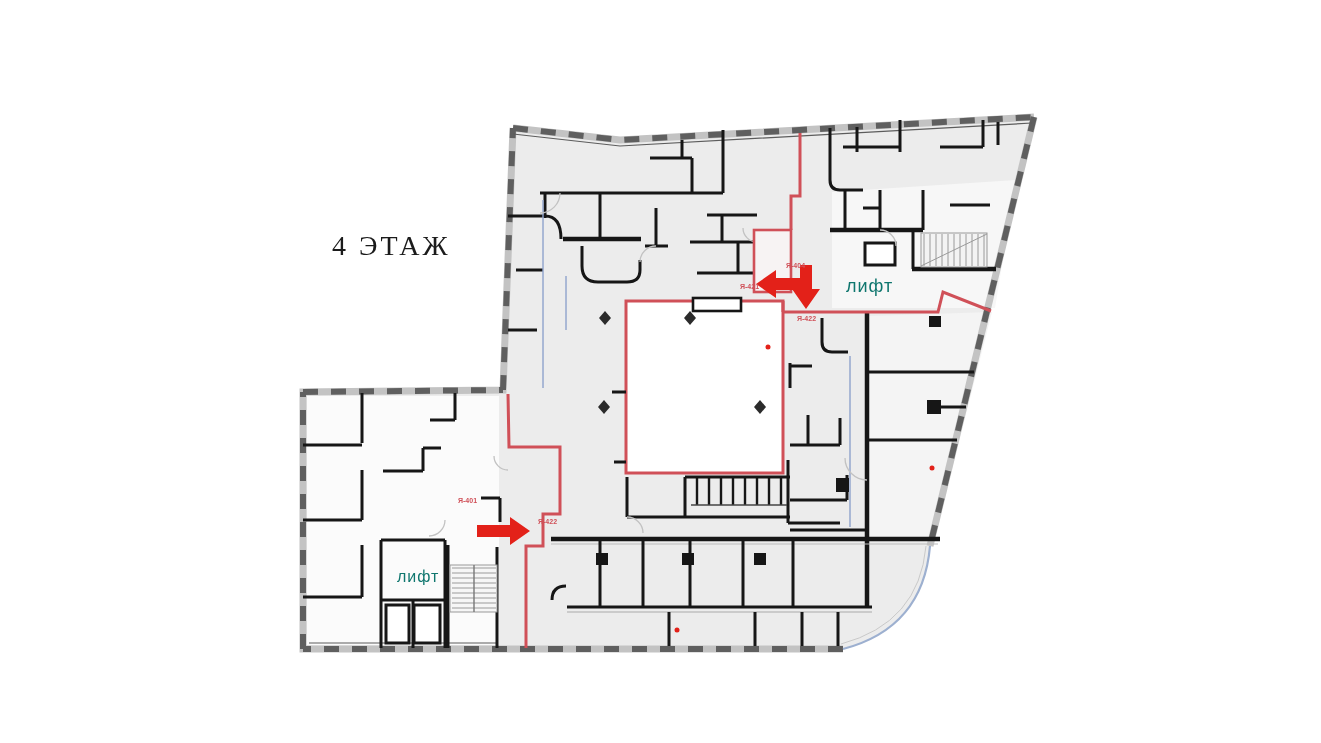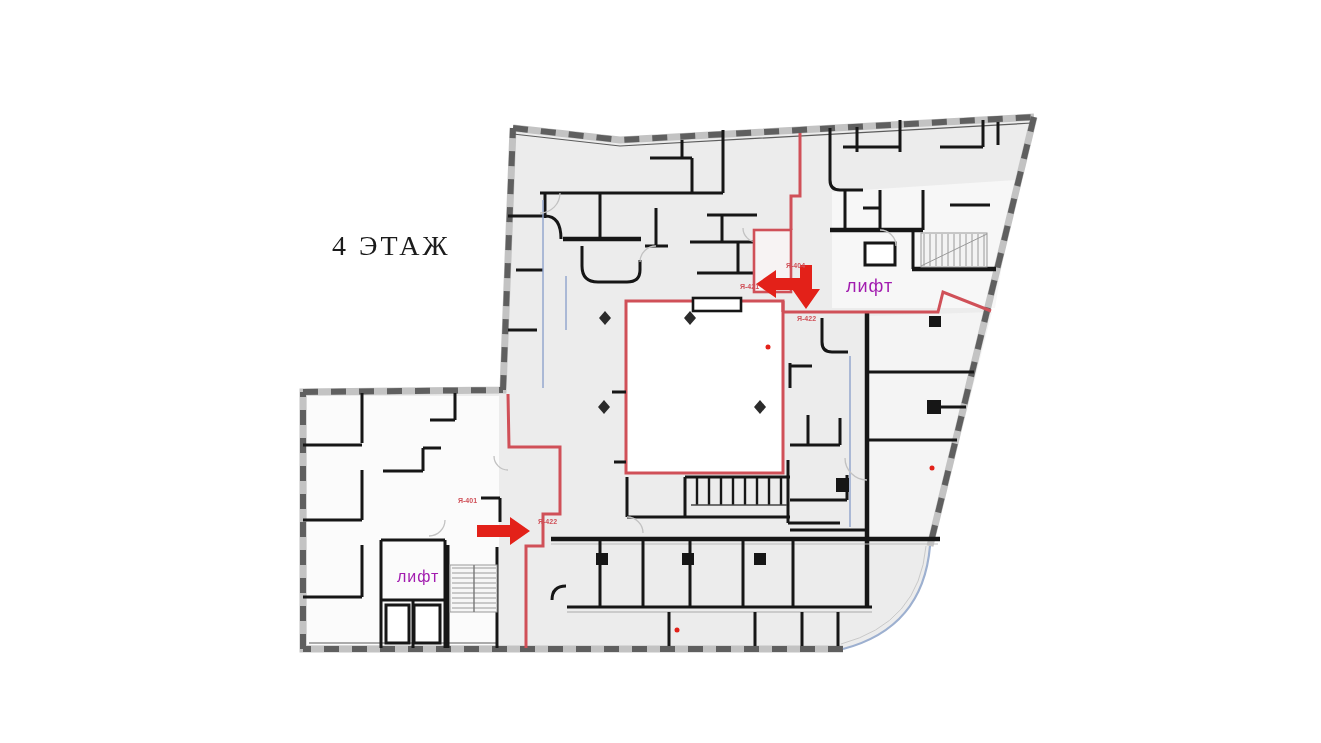--- a/index.html
+++ b/index.html
@@ -15,21 +15,21 @@
     background:#ffffff;
     font-family:"Liberation Sans", sans-serif;
     overflow:hidden;
   }
   #plan-svg{position:absolute;left:0;top:0;}
   .label{position:absolute;color:#1e1e1e;white-space:nowrap;}
   .floor-label{
     font-family:"Liberation Serif", serif;
     font-size:28px;letter-spacing:3px;color:#1b1b1b;
   }
-  .lift-label{font-size:18px;color:#a21caf;letter-spacing:1px;}
+  .lift-label{font-size:18px;color:#0f766e;letter-spacing:1px;}
   .lift-label.small{font-size:16px;}
   .room-tag{
     position:absolute;font-size:7px;line-height:7px;
     color:var(--highlight_red);font-weight:bold;white-space:nowrap;
   }
   .wall{stroke:#161616;stroke-width:3;fill:none;stroke-linecap:butt;}
   .wall-thick{stroke:#161616;stroke-width:4.5;fill:none;}
   .wall-thin{stroke:#5c5c5c;stroke-width:1.2;fill:none;}
   .glazing{stroke:#8fa3cc;stroke-width:1.4;fill:none;}
   .arc{stroke:#c2c2c2;stroke-width:1.3;fill:none;}

